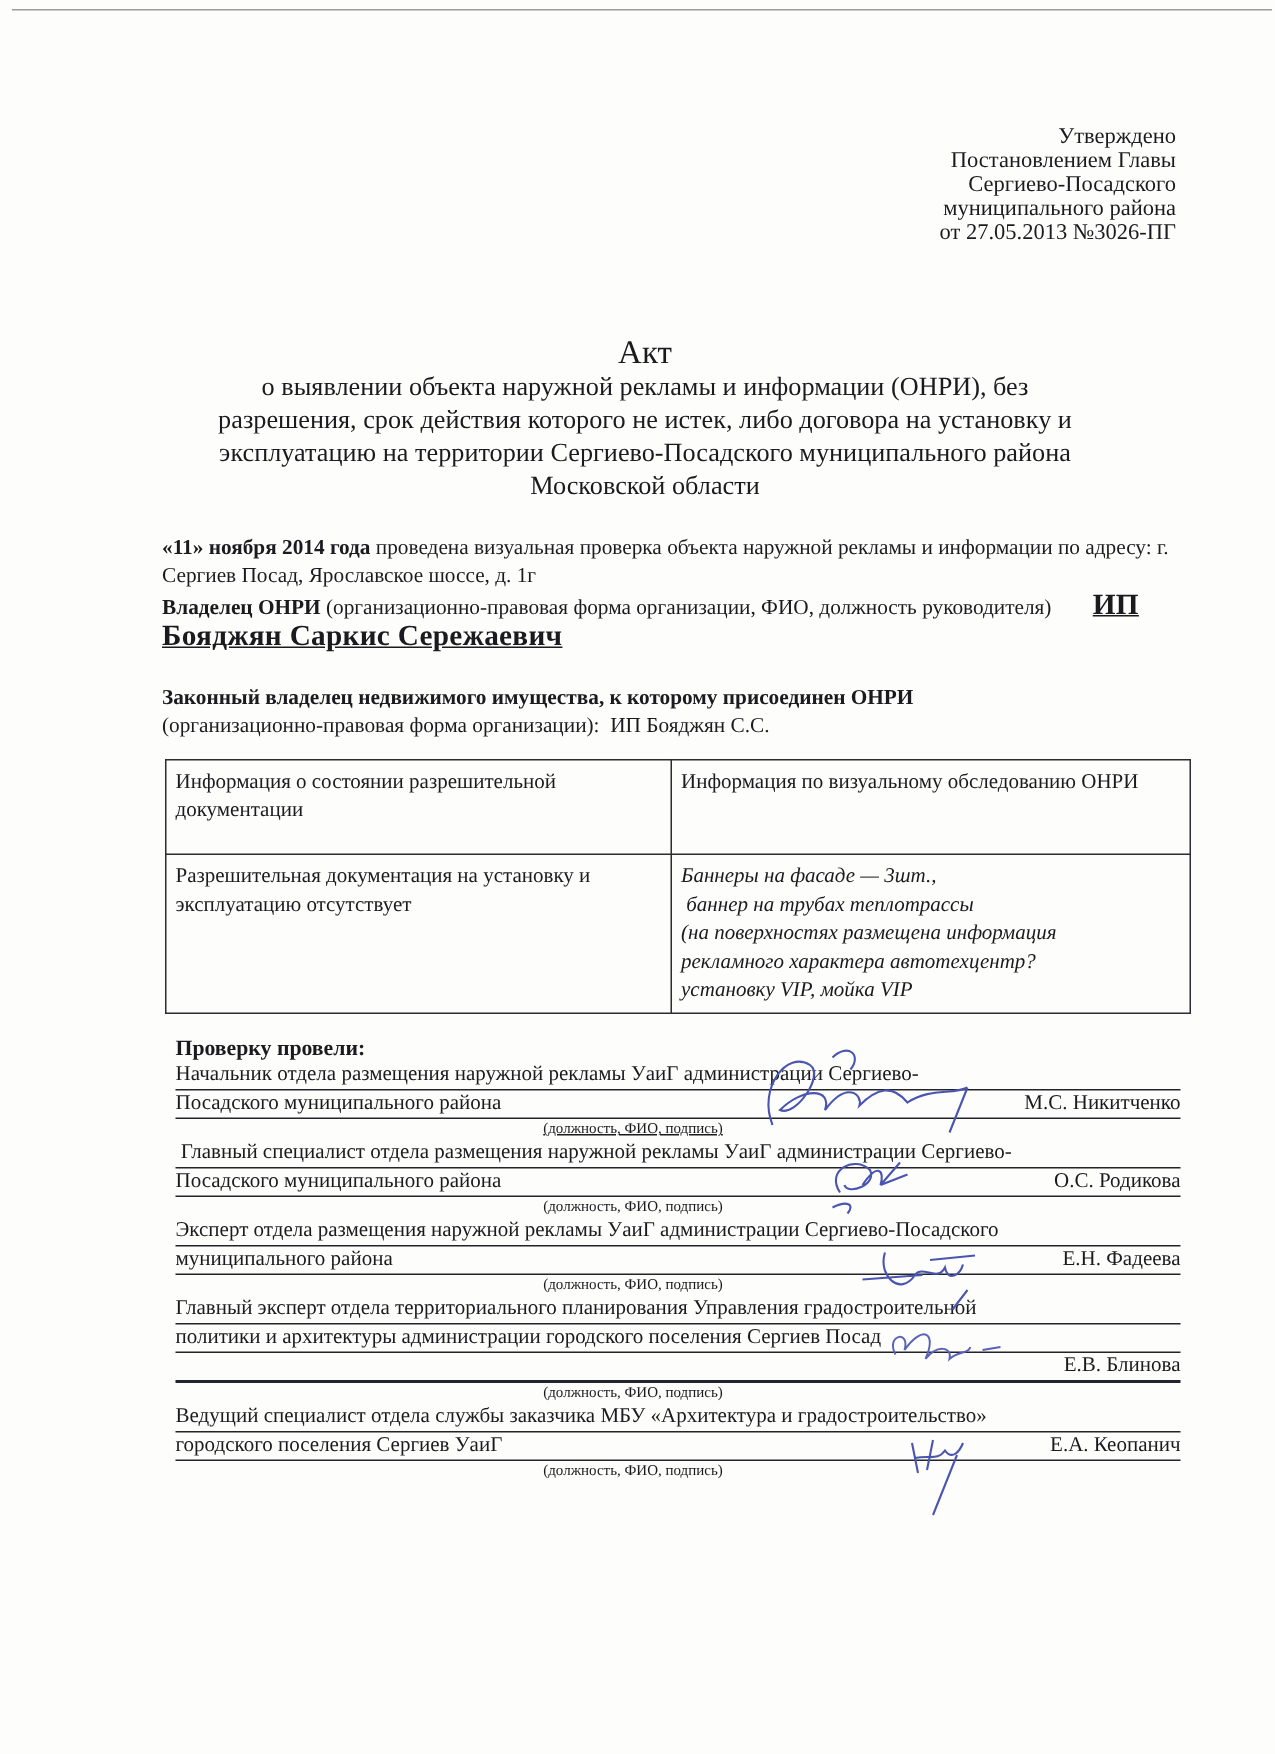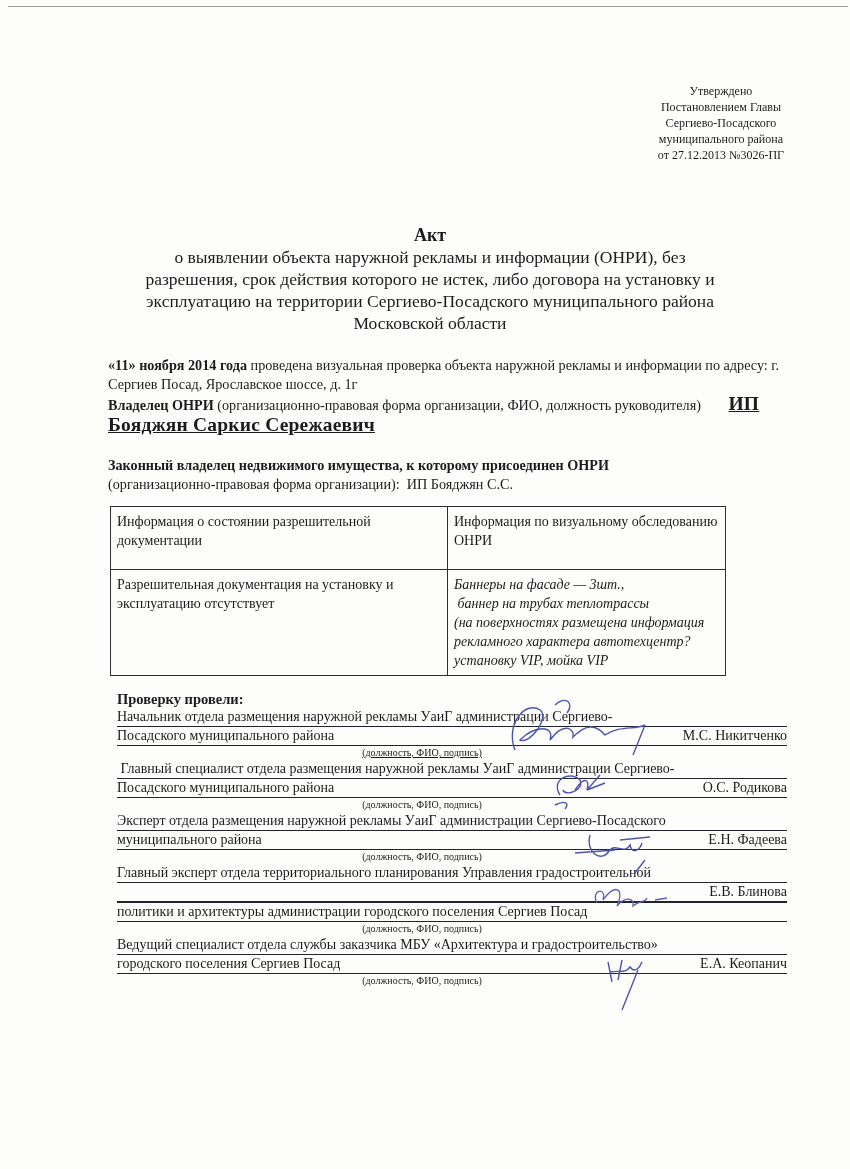--- a/index.html
+++ b/index.html
@@ -1,27 +1,27 @@
 <!DOCTYPE html>
 <html><head>
 <meta charset="utf-8">
 <style>
   html, body { margin: 0; padding: 0; }
   body {
     width: 850px; height: 1169px; background: #fdfdfb; position: relative; overflow: hidden;
     font-family: "Liberation Serif", "DejaVu Serif", serif; color: #1b1b1f;
   }
   .scan-edge { position: absolute; left: 8px; top: 6px; width: 840px; height: 1px; background: #4a4a55; opacity: .55; }
-  .approval { position: absolute; right: 66px; top: 83px; text-align: center; font-size: 12px; line-height: 16px; }
+  .approval { position: absolute; right: 66px; top: 83px; text-align: right; font-size: 15px; line-height: 16px; }
   .title-block { position: absolute; left: 110px; top: 224px; width: 640px; text-align: center; font-size: 17.5px; line-height: 22px; }
-  .title-block .act { font-weight: bold; font-size: 18px; text-align: center; }
+  .title-block .act { font-weight: normal; font-size: 22px; text-align: center; }
   .body-text { position: absolute; left: 108px; width: 690px; font-size: 14.2px; line-height: 19px; }
   .b { font-weight: bold; }
   .owner-name { font-weight: bold; font-size: 19.5px; text-decoration: underline; margin-left: 24px; letter-spacing: .2px; }
-  table.info { position: absolute; left: 110px; top: 506px; width: 616px; border-collapse: collapse; font-size: 14px; line-height: 19px; }
+  table.info { position: absolute; left: 110px; top: 506px; width: 684px; border-collapse: collapse; font-size: 14px; line-height: 19px; }
   table.info td { border: 1px solid #2b2b33; vertical-align: top; padding: 5px 6px; }
   table.info td.c1 { width: 324px; }
   table.info tr.r1 td { height: 52px; }
   table.info tr.r2 td { height: 86px; }
   .italic { font-style: italic; }
   .checkers { position: absolute; left: 117px; top: 690px; width: 670px; font-size: 14px; line-height: 18px; }
   .checkers-title { font-weight: bold; font-size: 14.5px; }
   .signer { position: relative; }
   .line { display: block; border-bottom: 1px solid #23232b; white-space: nowrap; }
   .line .nm { float: right; }
@@ -31,21 +31,21 @@
 </head>
 <body>
 
 <div class="scan-edge"></div>
 
 <div class="approval">
   <div>Утверждено</div>
   <div>Постановлением Главы</div>
   <div>Сергиево-Посадского</div>
   <div>муниципального района</div>
-  <div>от 27.12.2013 №3026-ПГ</div>
+  <div>от 27.05.2013 №3026-ПГ</div>
 </div>
 
 <div class="title-block">
   <div class="act">Акт</div>
   <div>о выявлении объекта наружной рекламы и информации (ОНРИ), без</div>
   <div>разрешения, срок действия которого не истек, либо договора на установку и</div>
   <div>эксплуатацию на территории Сергиево-Посадского муниципального района</div>
   <div>Московской области</div>
 </div>
 
@@ -97,28 +97,28 @@
   </div>
 
   <div class="signer">
     <span class="line">Эксперт отдела размещения наружной рекламы УаиГ администрации Сергиево-Посадского</span>
     <span class="line"><span>муниципального района</span><span class="nm">Е.Н. Фадеева</span></span>
     <span class="caption">(должность, ФИО, подпись)</span>
   </div>
 
   <div class="signer">
     <span class="line">Главный эксперт отдела территориального планирования Управления градостроительной</span>
+    <span class="line">политики и архитектуры администрации  городского поселения Сергиев Посад</span>
     <span class="line" style="border-bottom-width:2px">&nbsp;<span class="nm">Е.В. Блинова</span></span>
-    <span class="line">политики и архитектуры администрации  городского поселения Сергиев Посад</span>
     <span class="caption">(должность, ФИО, подпись)</span>
   </div>
 
   <div class="signer">
     <span class="line">Ведущий специалист отдела службы заказчика МБУ «Архитектура и градостроительство»</span>
-    <span class="line"><span>городского поселения Сергиев Посад</span><span class="nm">Е.А. Кеопанич</span></span>
+    <span class="line"><span>городского поселения Сергиев УаиГ</span><span class="nm">Е.А. Кеопанич</span></span>
     <span class="caption">(должность, ФИО, подпись)</span>
   </div>
 </div>
 
 <svg class="sig" style="left:495px;top:695px" width="170" height="65">
   <path d="M20 55 C10 30 30 5 45 15 C55 22 35 50 25 45 C40 30 60 30 55 45 C70 25 80 35 78 42 C90 30 100 28 110 40 C125 30 140 35 150 30 M150 30 L138 60 M60 10 C70 0 80 8 72 18" fill="none" stroke="#4a55b0" stroke-width="1.4"></path>
 </svg>
 <svg class="sig" style="left:545px;top:765px" width="70" height="45">
   <path d="M15 30 C5 15 25 5 35 15 C40 25 20 32 18 25 M30 25 C40 10 45 15 42 25 L55 10 M42 25 L60 18 M10 40 C20 35 25 38 20 44" fill="none" stroke="#4a55b0" stroke-width="1.4"></path>
 </svg>

